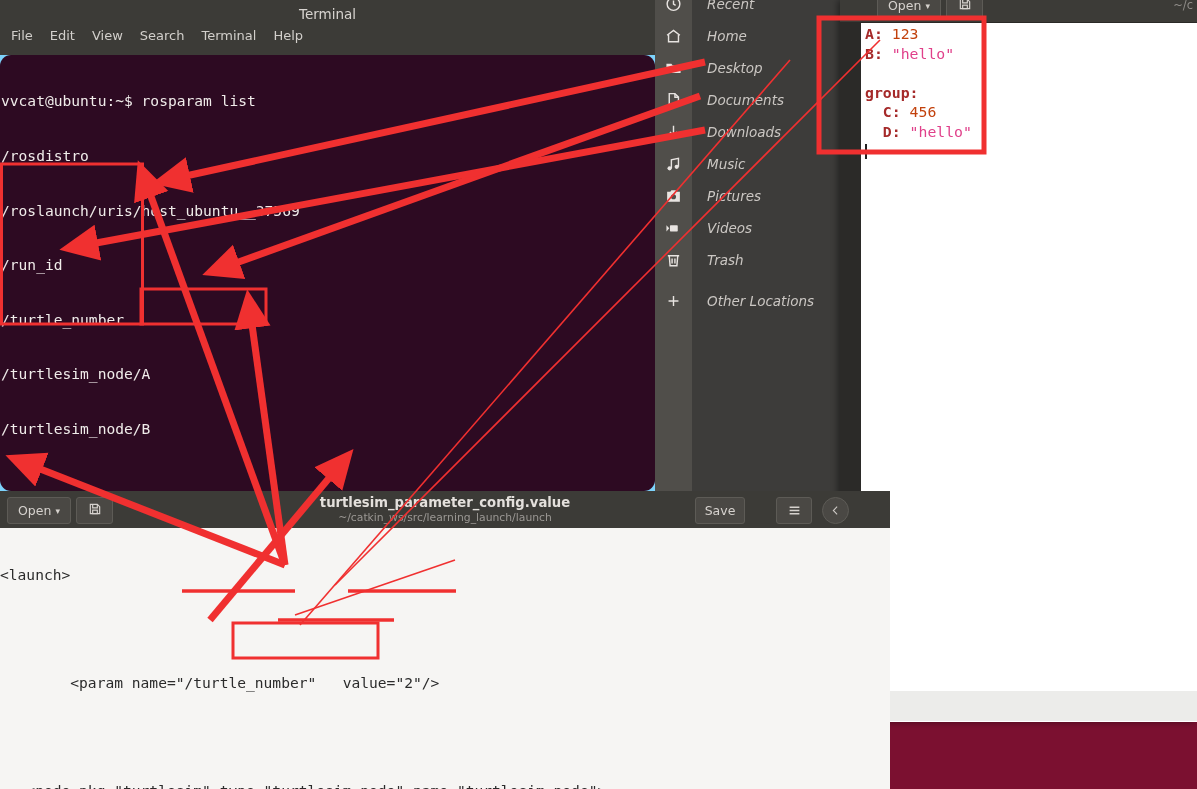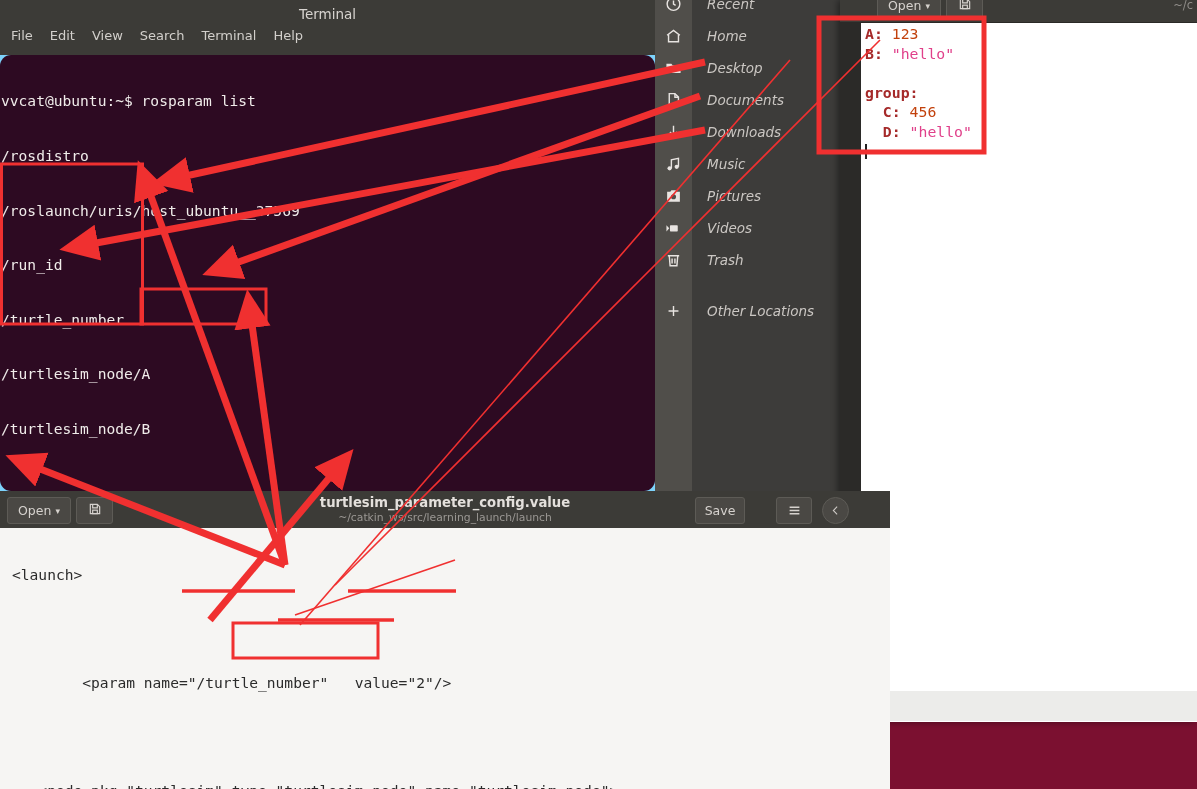--- a/index.html
+++ b/index.html
@@ -94,21 +94,21 @@
     position:absolute;left:0;top:4px;width:890px;text-align:center;
     color:#e4e0dc;font-size:13.2px;font-weight:bold;
   }
   #lh-sub{
     position:absolute;left:0;top:20px;width:890px;text-align:center;
     color:#9a9793;font-size:10.8px;
   }
   #launch-body{
     position:absolute;left:0;top:37px;width:890px;height:261px;background:#f6f5f3;
     color:#2b2b2b;font-family:"DejaVu Sans Mono","Liberation Mono",monospace;
-    font-size:14.6px;line-height:18px;white-space:pre;padding-top:2px;box-sizing:border-box;padding-left:12px;
+    font-size:14.6px;line-height:18px;white-space:pre;padding-top:2px;box-sizing:border-box;
   }
   #launch-body .ln{height:18px;}
 
   
   #white-sliver{left:890px;top:691px;width:307px;height:30px;background:#ececea;}
 
   
   #anno{left:0;top:0;width:1197px;height:789px;pointer-events:none;}
 </style>
 </head>
@@ -193,21 +193,21 @@
     <div class="fm-item">
       <span class="fm-ico">
           <svg width="17" height="17" viewBox="0 0 24 24" fill="none" stroke="currentColor" stroke-width="2">
             <path d="M4 6h16"></path>
             <path d="M6 6l1.2 14h9.6L18 6"></path>
             <path d="M10 10v7M14 10v7"></path>
           </svg>
         </span>
       <span class="fm-label">Trash</span>
     </div>
-    <div class="fm-item" style="margin-top:19px">
+    <div class="fm-item" style="margin-top:9px">
       <span class="fm-ico">
           <svg width="17" height="17" viewBox="0 0 24 24" fill="none" stroke="currentColor" stroke-width="2">
             <path d="M12 5v14M5 12h14"></path>
           </svg>
         </span>
       <span class="fm-label">Other Locations</span>
     </div>
   </div>
 </div>
 

